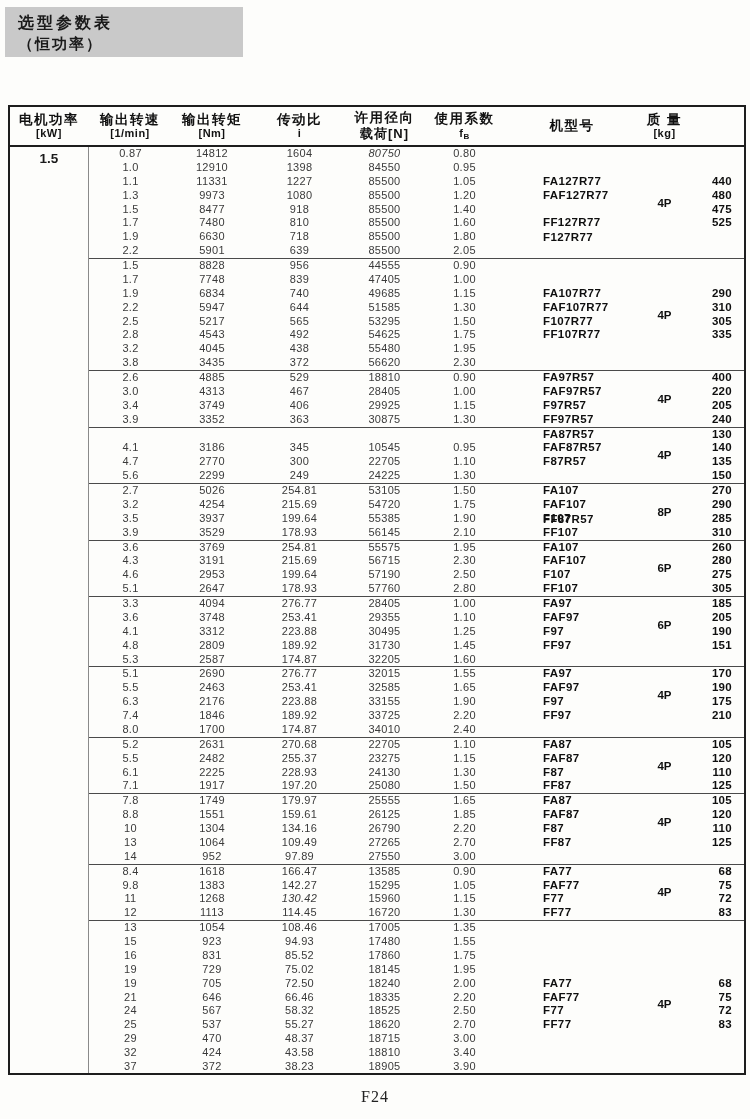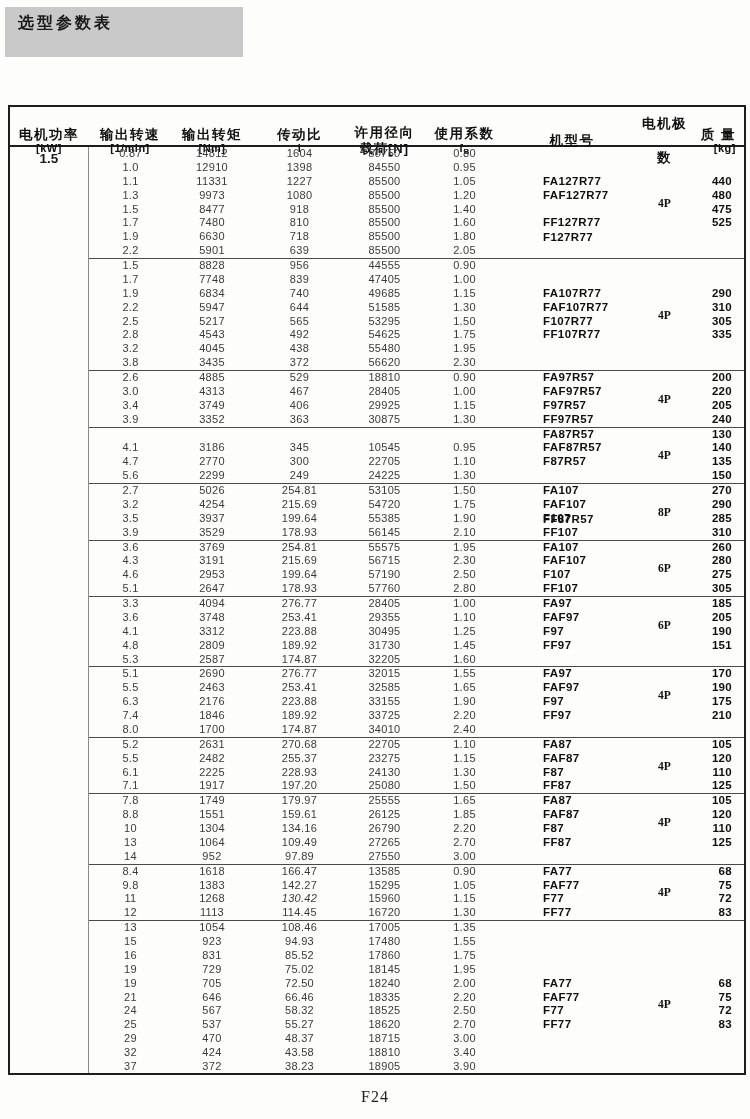--- a/index.html
+++ b/index.html
@@ -48,34 +48,35 @@
   .group:last-child{border-bottom:none;}
   .cell{
     font-size:11px;line-height:var(--rh);height:var(--rh);
     text-align:center;color:#3a3a3a;letter-spacing:0.3px;
     white-space:nowrap;overflow:visible;
   }
   .cell.model{text-align:left;padding-left:36px;font-weight:bold;color:#0f0f0f;font-size:11.5px;letter-spacing:0.4px;box-sizing:border-box;}
   .cell.mass{text-align:right;padding-right:12px;font-weight:bold;color:#0f0f0f;font-size:11.5px;box-sizing:border-box;}
   .poles{
     display:flex;align-items:center;justify-content:center;
-    font-weight:bold;font-size:11.5px;color:#0f0f0f;font-family:Liberation Serif, serif;
+    font-weight:bold;font-size:11.5px;color:#0f0f0f;
   }
   
   .page-footer{
     position:absolute;left:0;right:0;top:1088px;text-align:center;
     font-family:"Liberation Serif","DejaVu Serif",serif;
     font-size:16px;color:#222;letter-spacing:1px;
   }
 </style>
 </head>
 <body>
 
 <div class="title-box">
   <div class="t1">选型参数表</div>
+  <div class="t2">（恒功率）</div>
 </div>
 
 <div class="sel-table">
   <div class="thead">
       <div class="hcol">
         <div class="l1">电机功率</div>
         <div class="l2">[kW]</div>
       </div>
       <div class="hcol">
         <div class="l1">输出转速</div>
@@ -92,23 +93,20 @@
       <div class="hcol">
         <div class="l1">许用径向</div>
         <div class="l2">载荷[N]</div>
       </div>
       <div class="hcol">
         <div class="l1">使用系数</div>
         <div class="l2">f<span class="subsc">B</span></div>
       </div>
       <div class="hcol single">
         <div class="l1">机型号</div>
-      </div>
-      <div class="hcol single">
-        <div class="l1">电机极数</div>
       </div>
       <div class="hcol">
         <div class="l1">质 量</div>
         <div class="l2">[kg]</div>
       </div>
     </div>
   <div class="tbody">
     <div class="power-col">
       <div class="power-val">1.5</div>
     </div>
@@ -230,21 +228,21 @@
           <div class="cell" style="grid-area: 3 / 2;">3749</div>
           <div class="cell" style="grid-area: 3 / 3;">406</div>
           <div class="cell" style="grid-area: 3 / 4;">29925</div>
           <div class="cell" style="grid-area: 3 / 5;">1.15</div>
           <div class="cell" style="grid-area: 4 / 1;">3.9</div>
           <div class="cell" style="grid-area: 4 / 2;">3352</div>
           <div class="cell" style="grid-area: 4 / 3;">363</div>
           <div class="cell" style="grid-area: 4 / 4;">30875</div>
           <div class="cell" style="grid-area: 4 / 5;">1.30</div>
           <div class="cell model" style="grid-area: 1 / 6;">FA97R57</div>
-          <div class="cell mass" style="grid-area: 1 / 8;">200</div>
+          <div class="cell mass" style="grid-area: 1 / 8;">400</div>
           <div class="cell model" style="grid-area: 2 / 6;">FAF97R57</div>
           <div class="cell mass" style="grid-area: 2 / 8;">220</div>
           <div class="cell model" style="grid-area: 3 / 6;">F97R57</div>
           <div class="cell mass" style="grid-area: 3 / 8;">205</div>
           <div class="cell model" style="grid-area: 4 / 6;">FF97R57</div>
           <div class="cell mass" style="grid-area: 4 / 8;">240</div>
           <div class="poles" style="grid-area: 1 / 7 / 5;">4P</div>
         </div>
         <div class="group" style="grid-template-rows: repeat(4, var(--rh));">
           <div class="cell" style="grid-area: 1 / 1;"></div>

